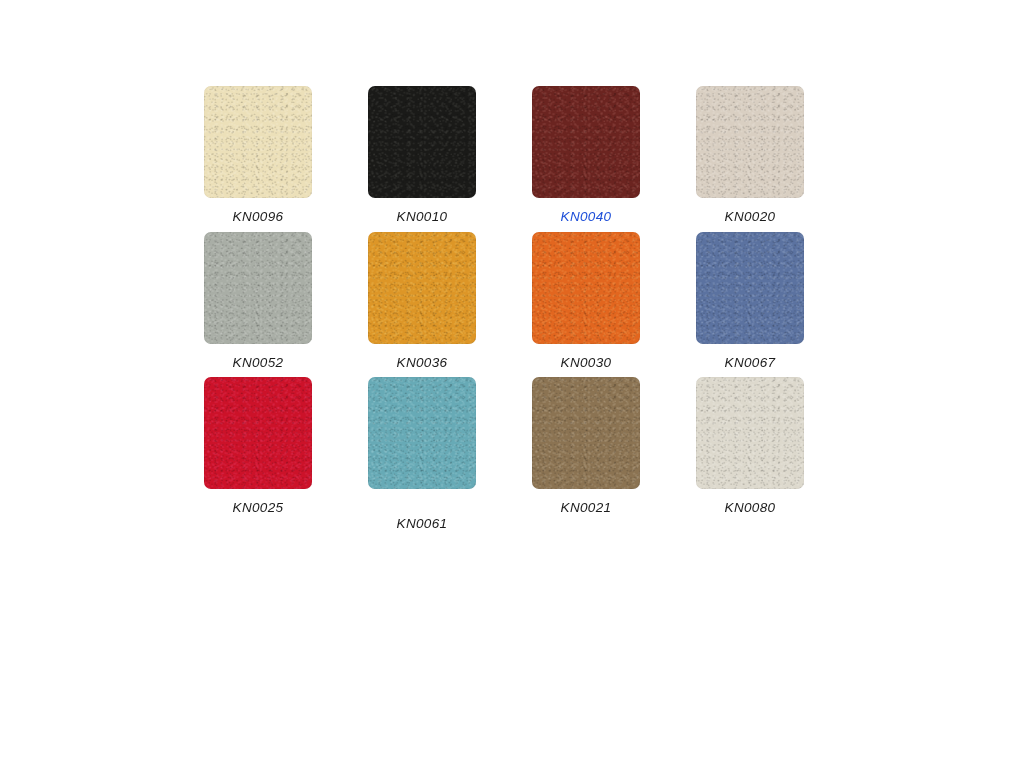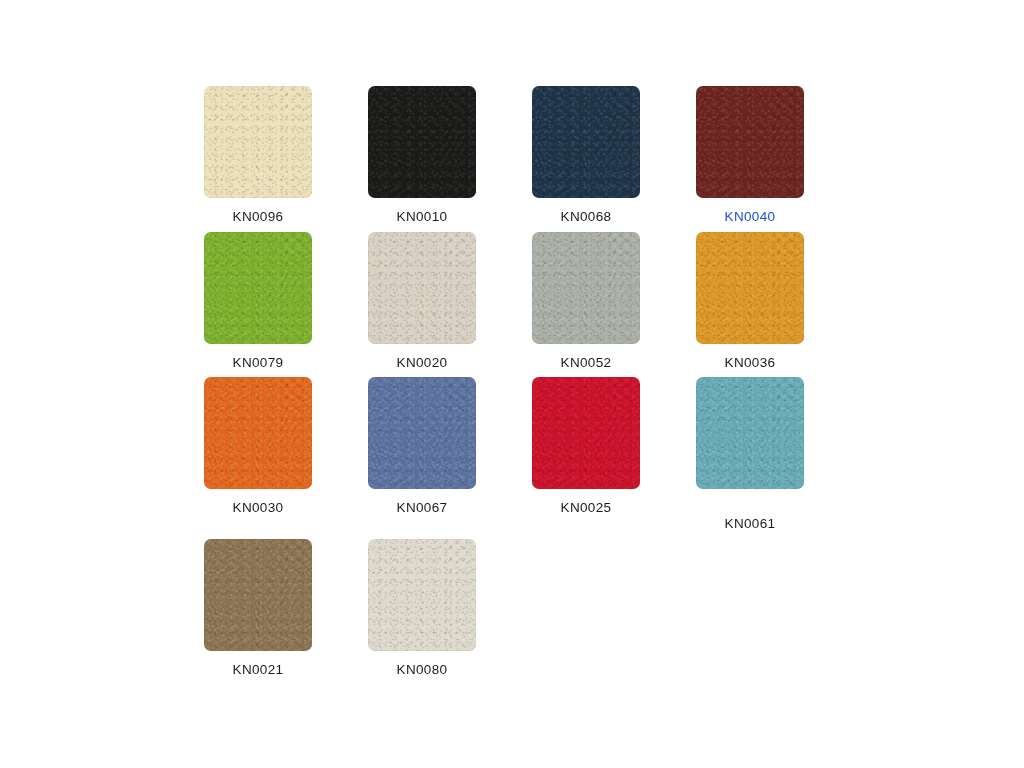--- a/index.html
+++ b/index.html
@@ -32,20 +32,21 @@
     grid-template-columns: repeat(4, 108px);
     column-gap: 56px;
     row-gap: 8px;
   }
 
   .swatch-cell {
     width: 100px;
     display: flex;
     flex-direction: column;
     align-items: center;
+    font-style: italic;
   }
 
   .swatch-chip {
     position: relative;
     width: 108px;
     height: 112px;
     border-radius: 7px;
     overflow: hidden;
     background-color: #cccccc;
     box-shadow: inset 0 0 0 0.5px rgba(0,0,0,0.04);
@@ -132,39 +133,25 @@
         <div class="swatch-label" style="color: rgb(28, 28, 28);">KN0096</div>
       </div>
       <div class="swatch-cell">
         <div class="swatch-chip" style="background-color: rgb(26, 26, 24);">
           <div class="grain-dark"></div>
           <div class="grain"></div>
         </div>
         <div class="swatch-label" style="color: rgb(28, 28, 28);">KN0010</div>
       </div>
       <div class="swatch-cell">
-        <div class="swatch-chip" style="background-color: rgb(31, 51, 71);">
-          <div class="grain-dark"></div>
-          <div class="grain"></div>
-        </div>
-        <div class="swatch-label" style="color: rgb(28, 28, 28);">KN0068</div>
-      </div>
-      <div class="swatch-cell">
         <div class="swatch-chip" style="background-color: rgb(107, 36, 32);">
           <div class="grain-dark"></div>
           <div class="grain"></div>
         </div>
         <div class="swatch-label" style="color: #1d4ed8;">KN0040</div>
-      </div>
-      <div class="swatch-cell">
-        <div class="swatch-chip" style="background-color: rgb(124, 176, 44);">
-          <div class="grain-dark"></div>
-          <div class="grain"></div>
-        </div>
-        <div class="swatch-label" style="color: rgb(28, 28, 28);">KN0079</div>
       </div>
       <div class="swatch-cell">
         <div class="swatch-chip" style="background-color: rgb(217, 207, 194);">
           <div class="grain-dark"></div>
           <div class="grain"></div>
         </div>
         <div class="swatch-label" style="color: rgb(28, 28, 28);">KN0020</div>
       </div>
       <div class="swatch-cell">
         <div class="swatch-chip" style="background-color: rgb(169, 174, 166);">

